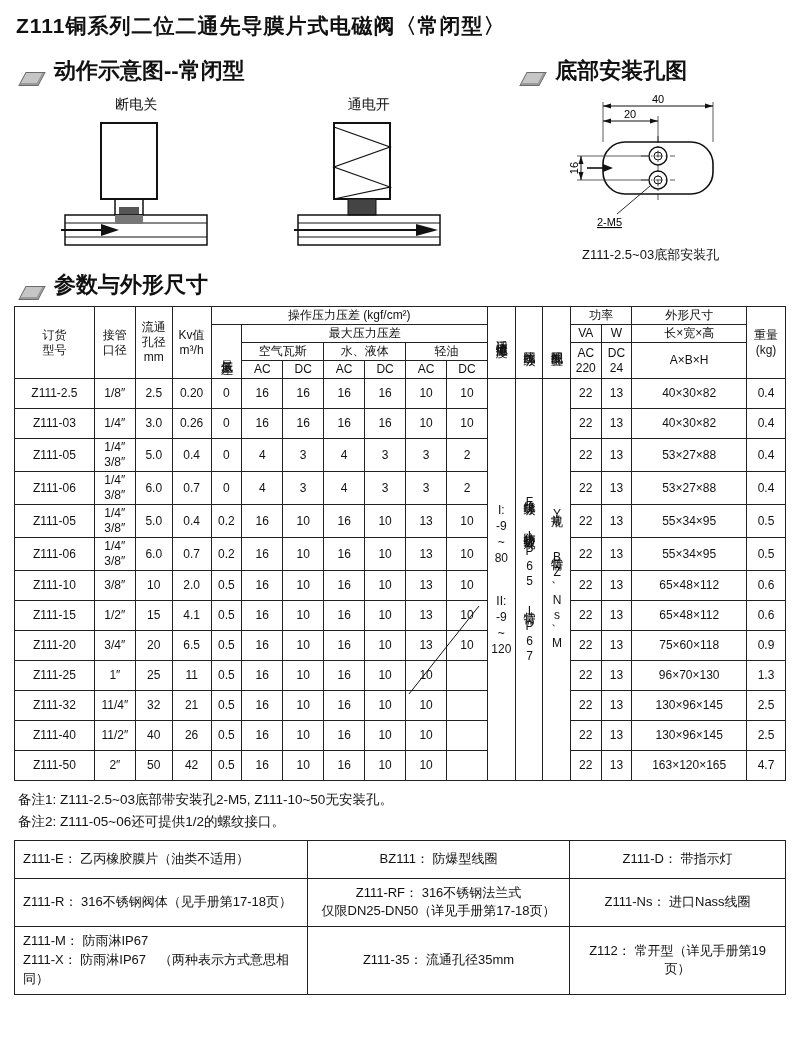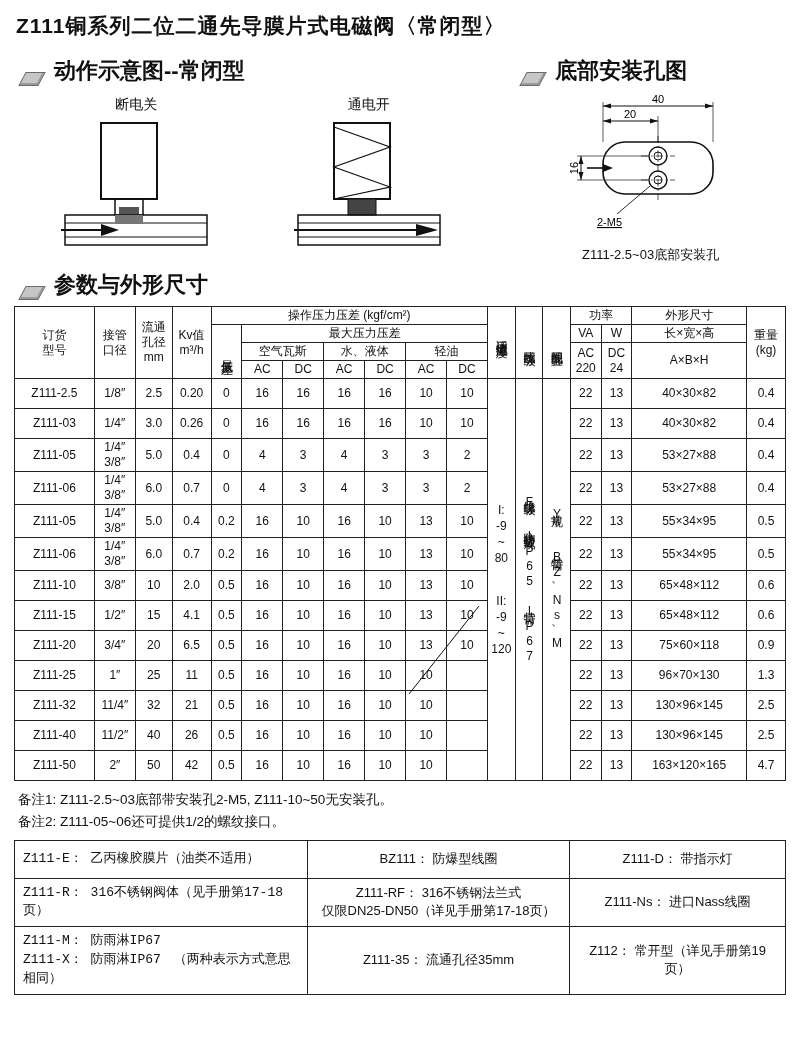--- a/index.html
+++ b/index.html
@@ -52,21 +52,21 @@
   svg.diag { position:absolute; left:392px; top:298px; pointer-events:none; }
 
   .notes { font-size:13.5px; line-height:1.65; margin:8px 2px 6px 4px; }
 
   
   table.special { border-collapse:collapse; width:772px; font-size:13px; margin-top:2px; }
   table.special td {
     border:1px solid #222; padding:5px 8px; white-space:pre-line;
     text-align:center; vertical-align:middle; line-height:1.45;
   }
-  table.special td:first-child { text-align:left;font-family:Liberation Mono, monospace; }
+  table.special td:first-child { text-align:left; }
   table.special tr { height:38px; }
 </style>
 </head>
 <body>
 
 <div class="page">
 
   <div class="doc-title">Z111铜系列二位二通先导膜片式电磁阀〈常闭型〉</div>
 
   <div class="top-band">

